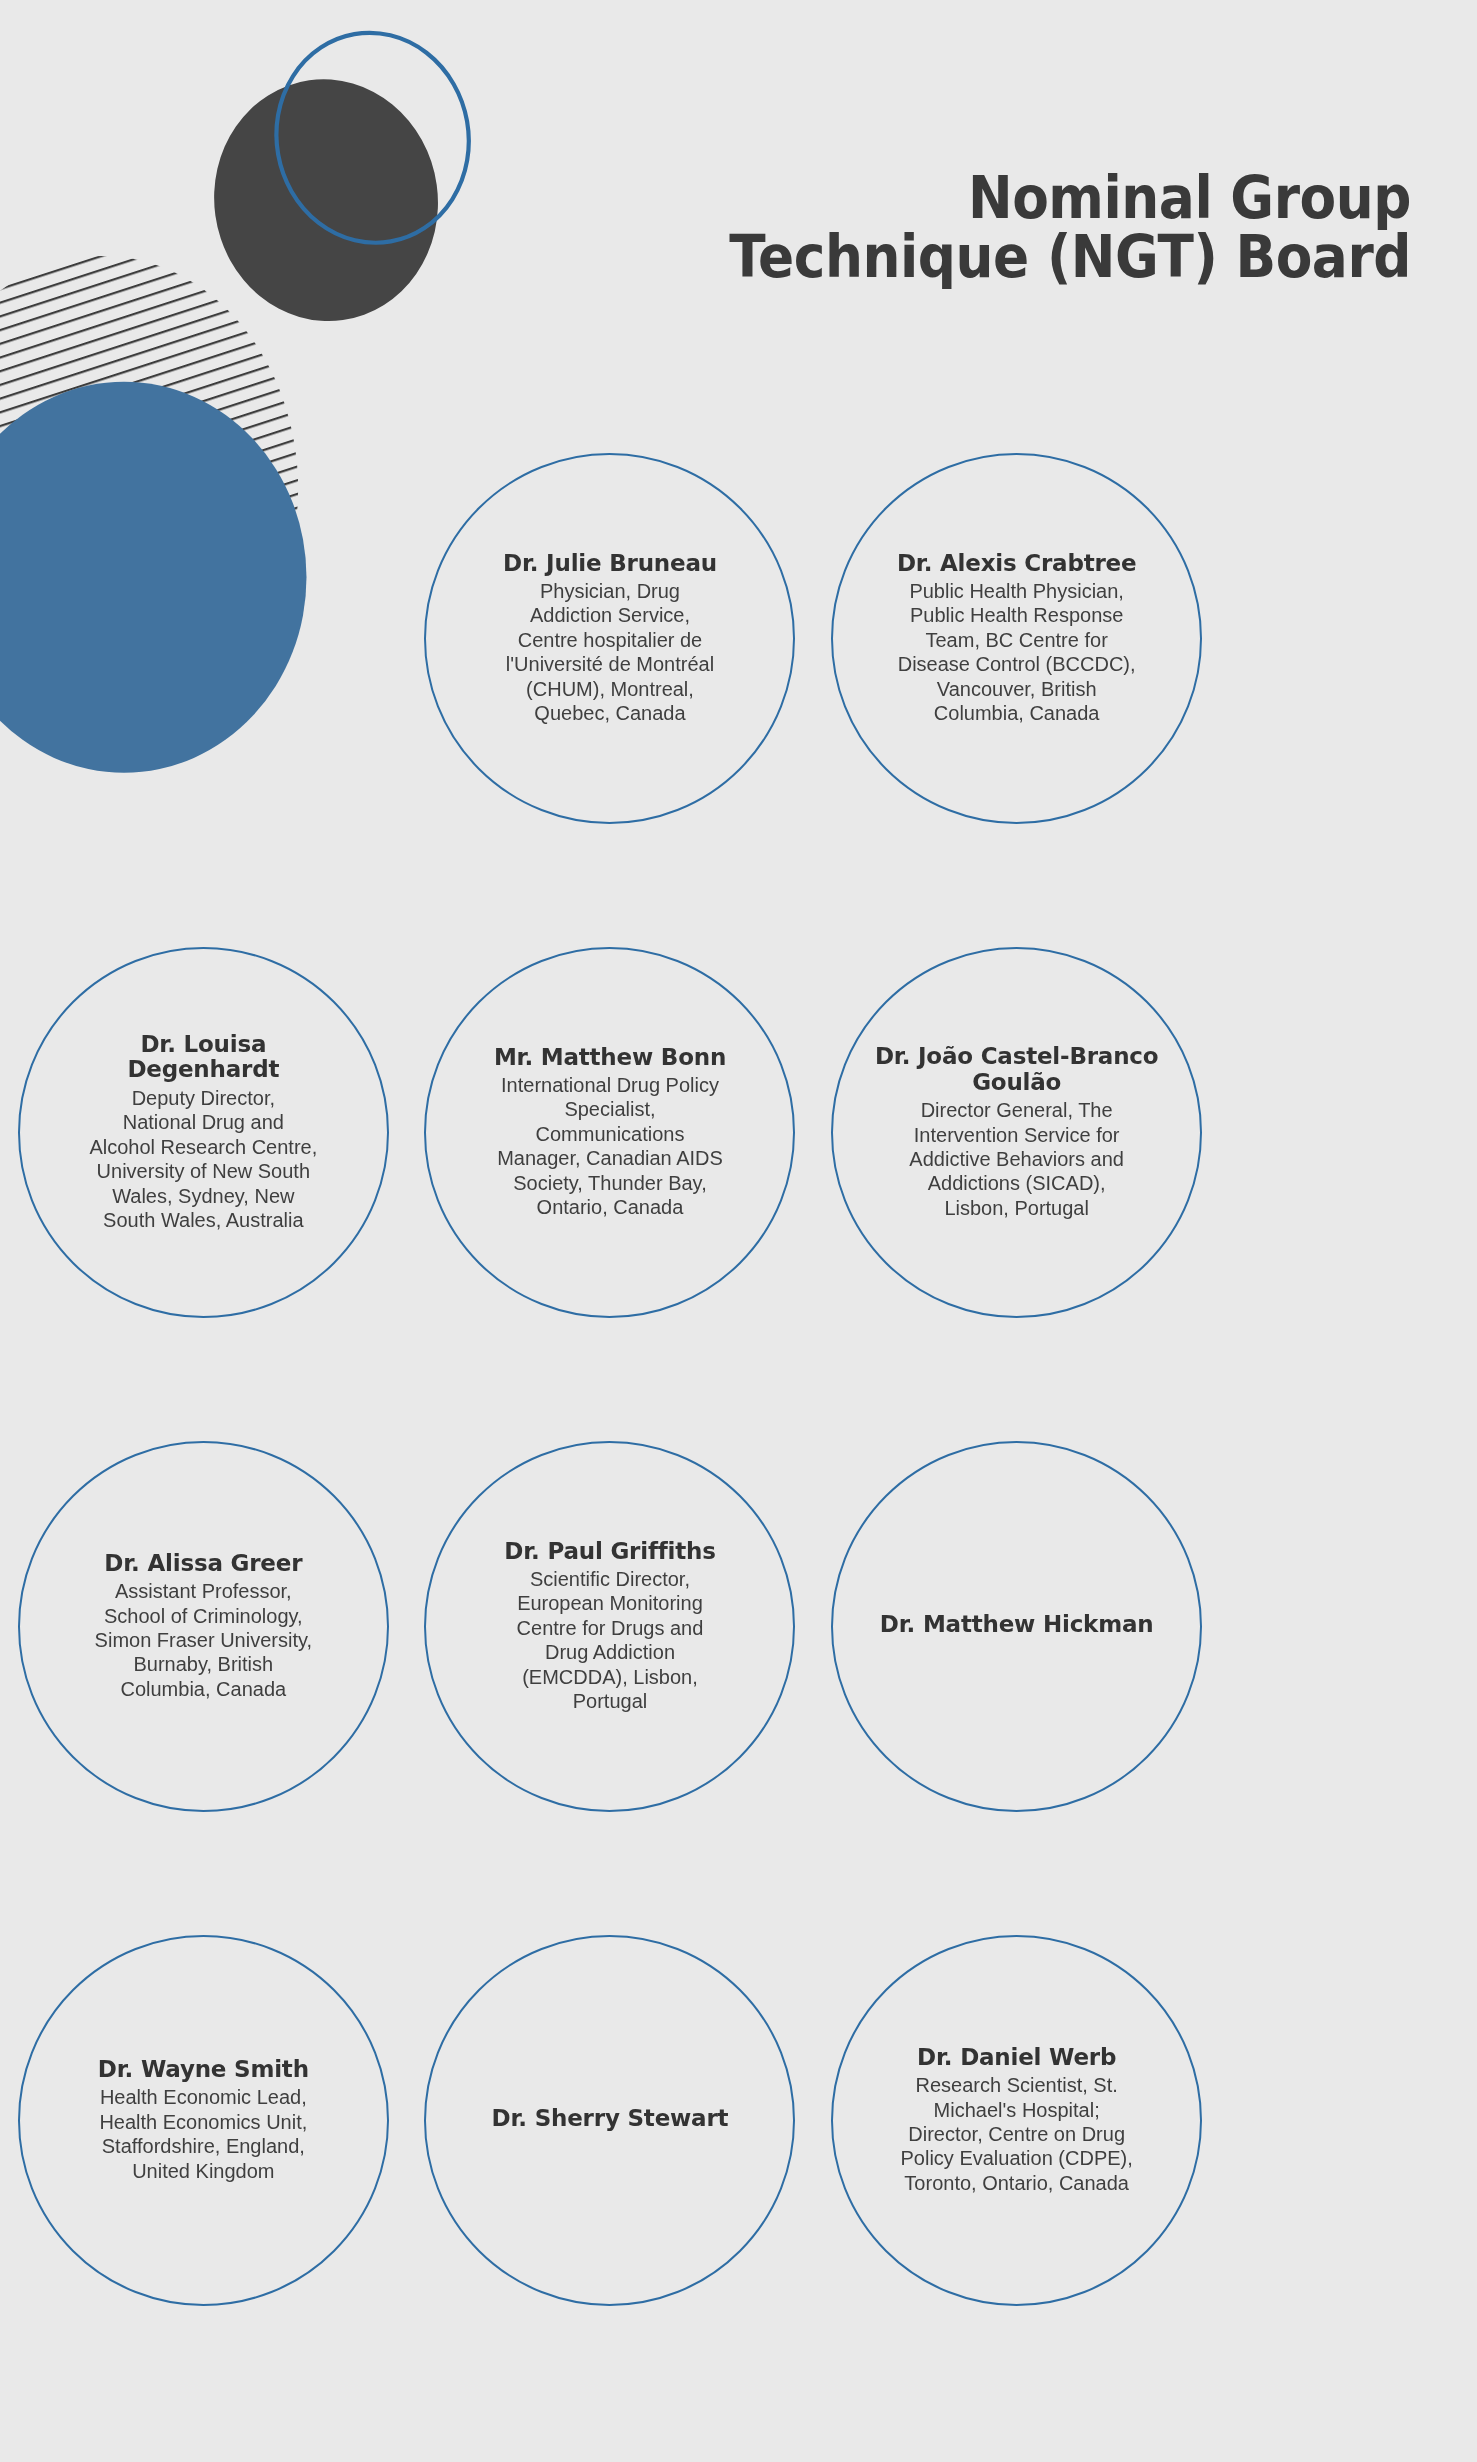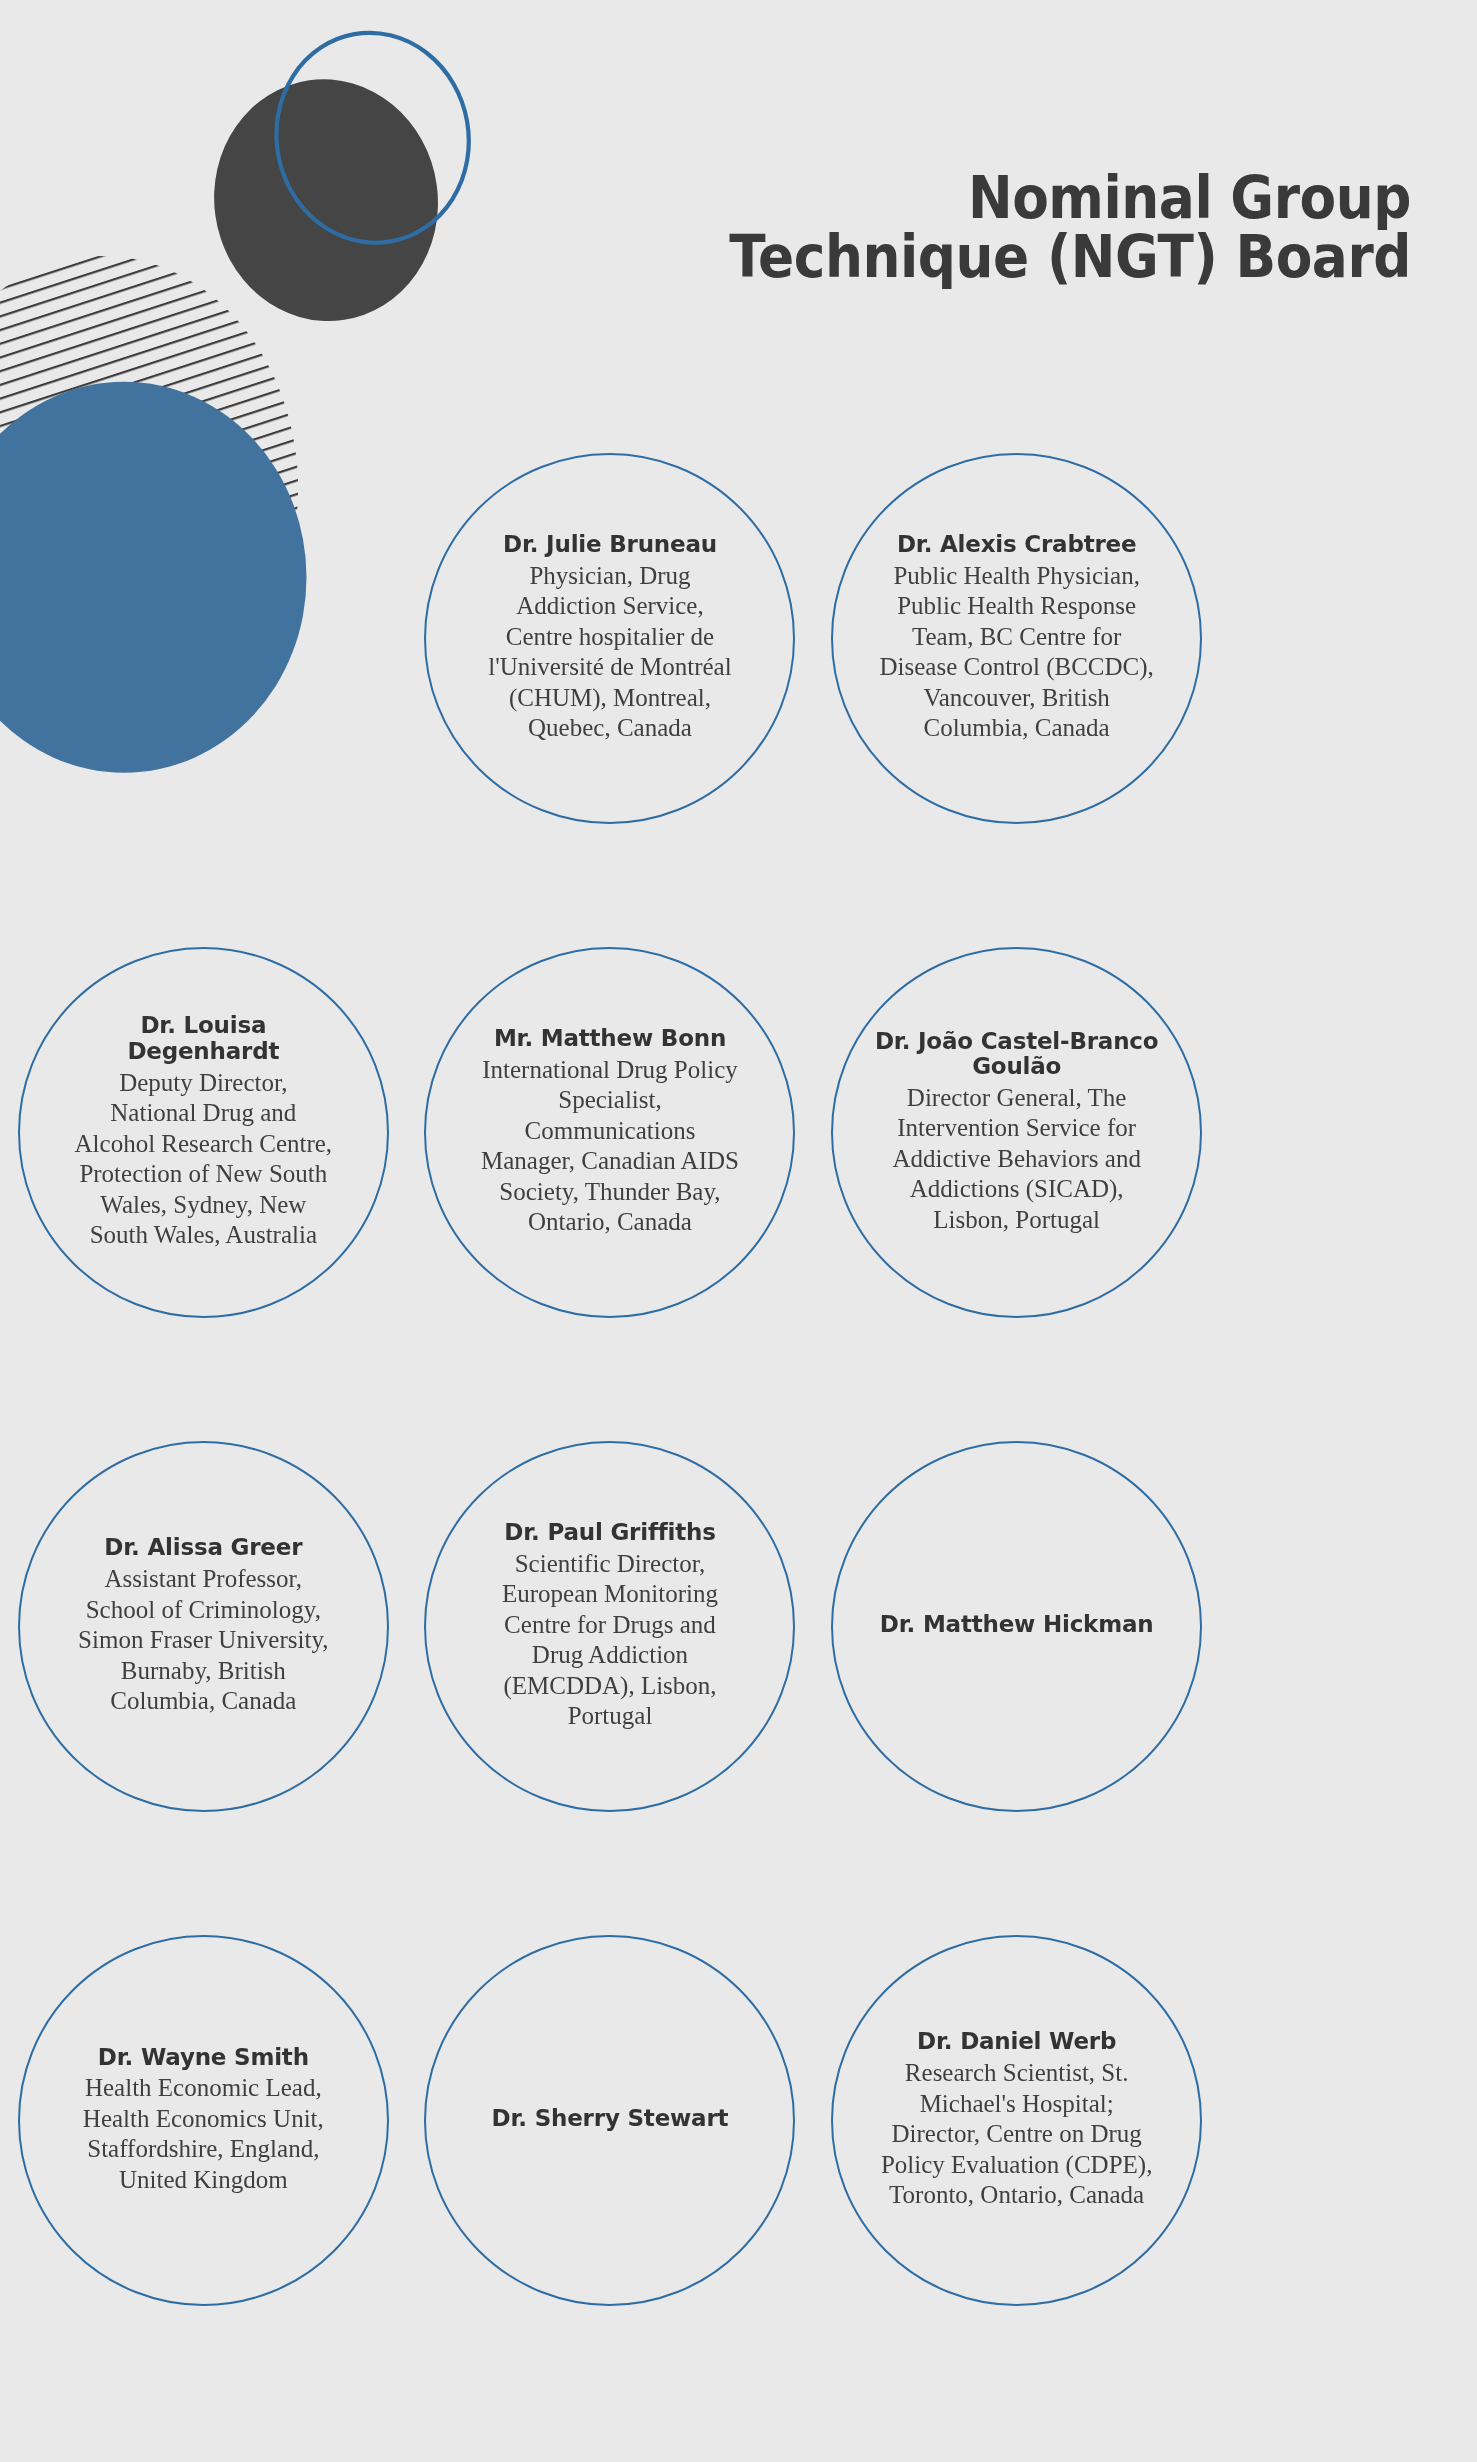--- a/index.html
+++ b/index.html
@@ -80,23 +80,23 @@
   .member-name {
     font-family: "DejaVu Sans", "Liberation Sans", sans-serif;
     font-weight: bold;
     font-size: 23px;
     line-height: 1.12;
     color: #333333;
     margin: 0 0 2.8px 0;
     letter-spacing: -0.2px;
   }
   .member-affil {
-    font-family: Liberation Serif, serif;
+    font-family: Liberation Sans, sans-serif;
     font-weight: normal;
-    font-size: 25px;
+    font-size: 20px;
     line-height: 1.22;
     color: #3f3f3f;
     margin: 0;
     white-space: pre-line;
   }
 </style>
 </head>
 <body>
 
 <div id="decor-layer">
@@ -159,21 +159,21 @@
 Columbia, Canada</div>
     </div>
   </div>
 
   <div class="grid-cell">
     <div class="member-circle">
       <div class="member-name">Dr. Louisa Degenhardt</div>
       <div class="member-affil">Deputy Director,
 National Drug and
 Alcohol Research Centre,
-Protection of New South
+University of New South
 Wales, Sydney, New
 South Wales, Australia</div>
     </div>
   </div>
 
   <div class="grid-cell">
     <div class="member-circle">
       <div class="member-name">Mr. Matthew Bonn</div>
       <div class="member-affil">International Drug Policy
 Specialist,

